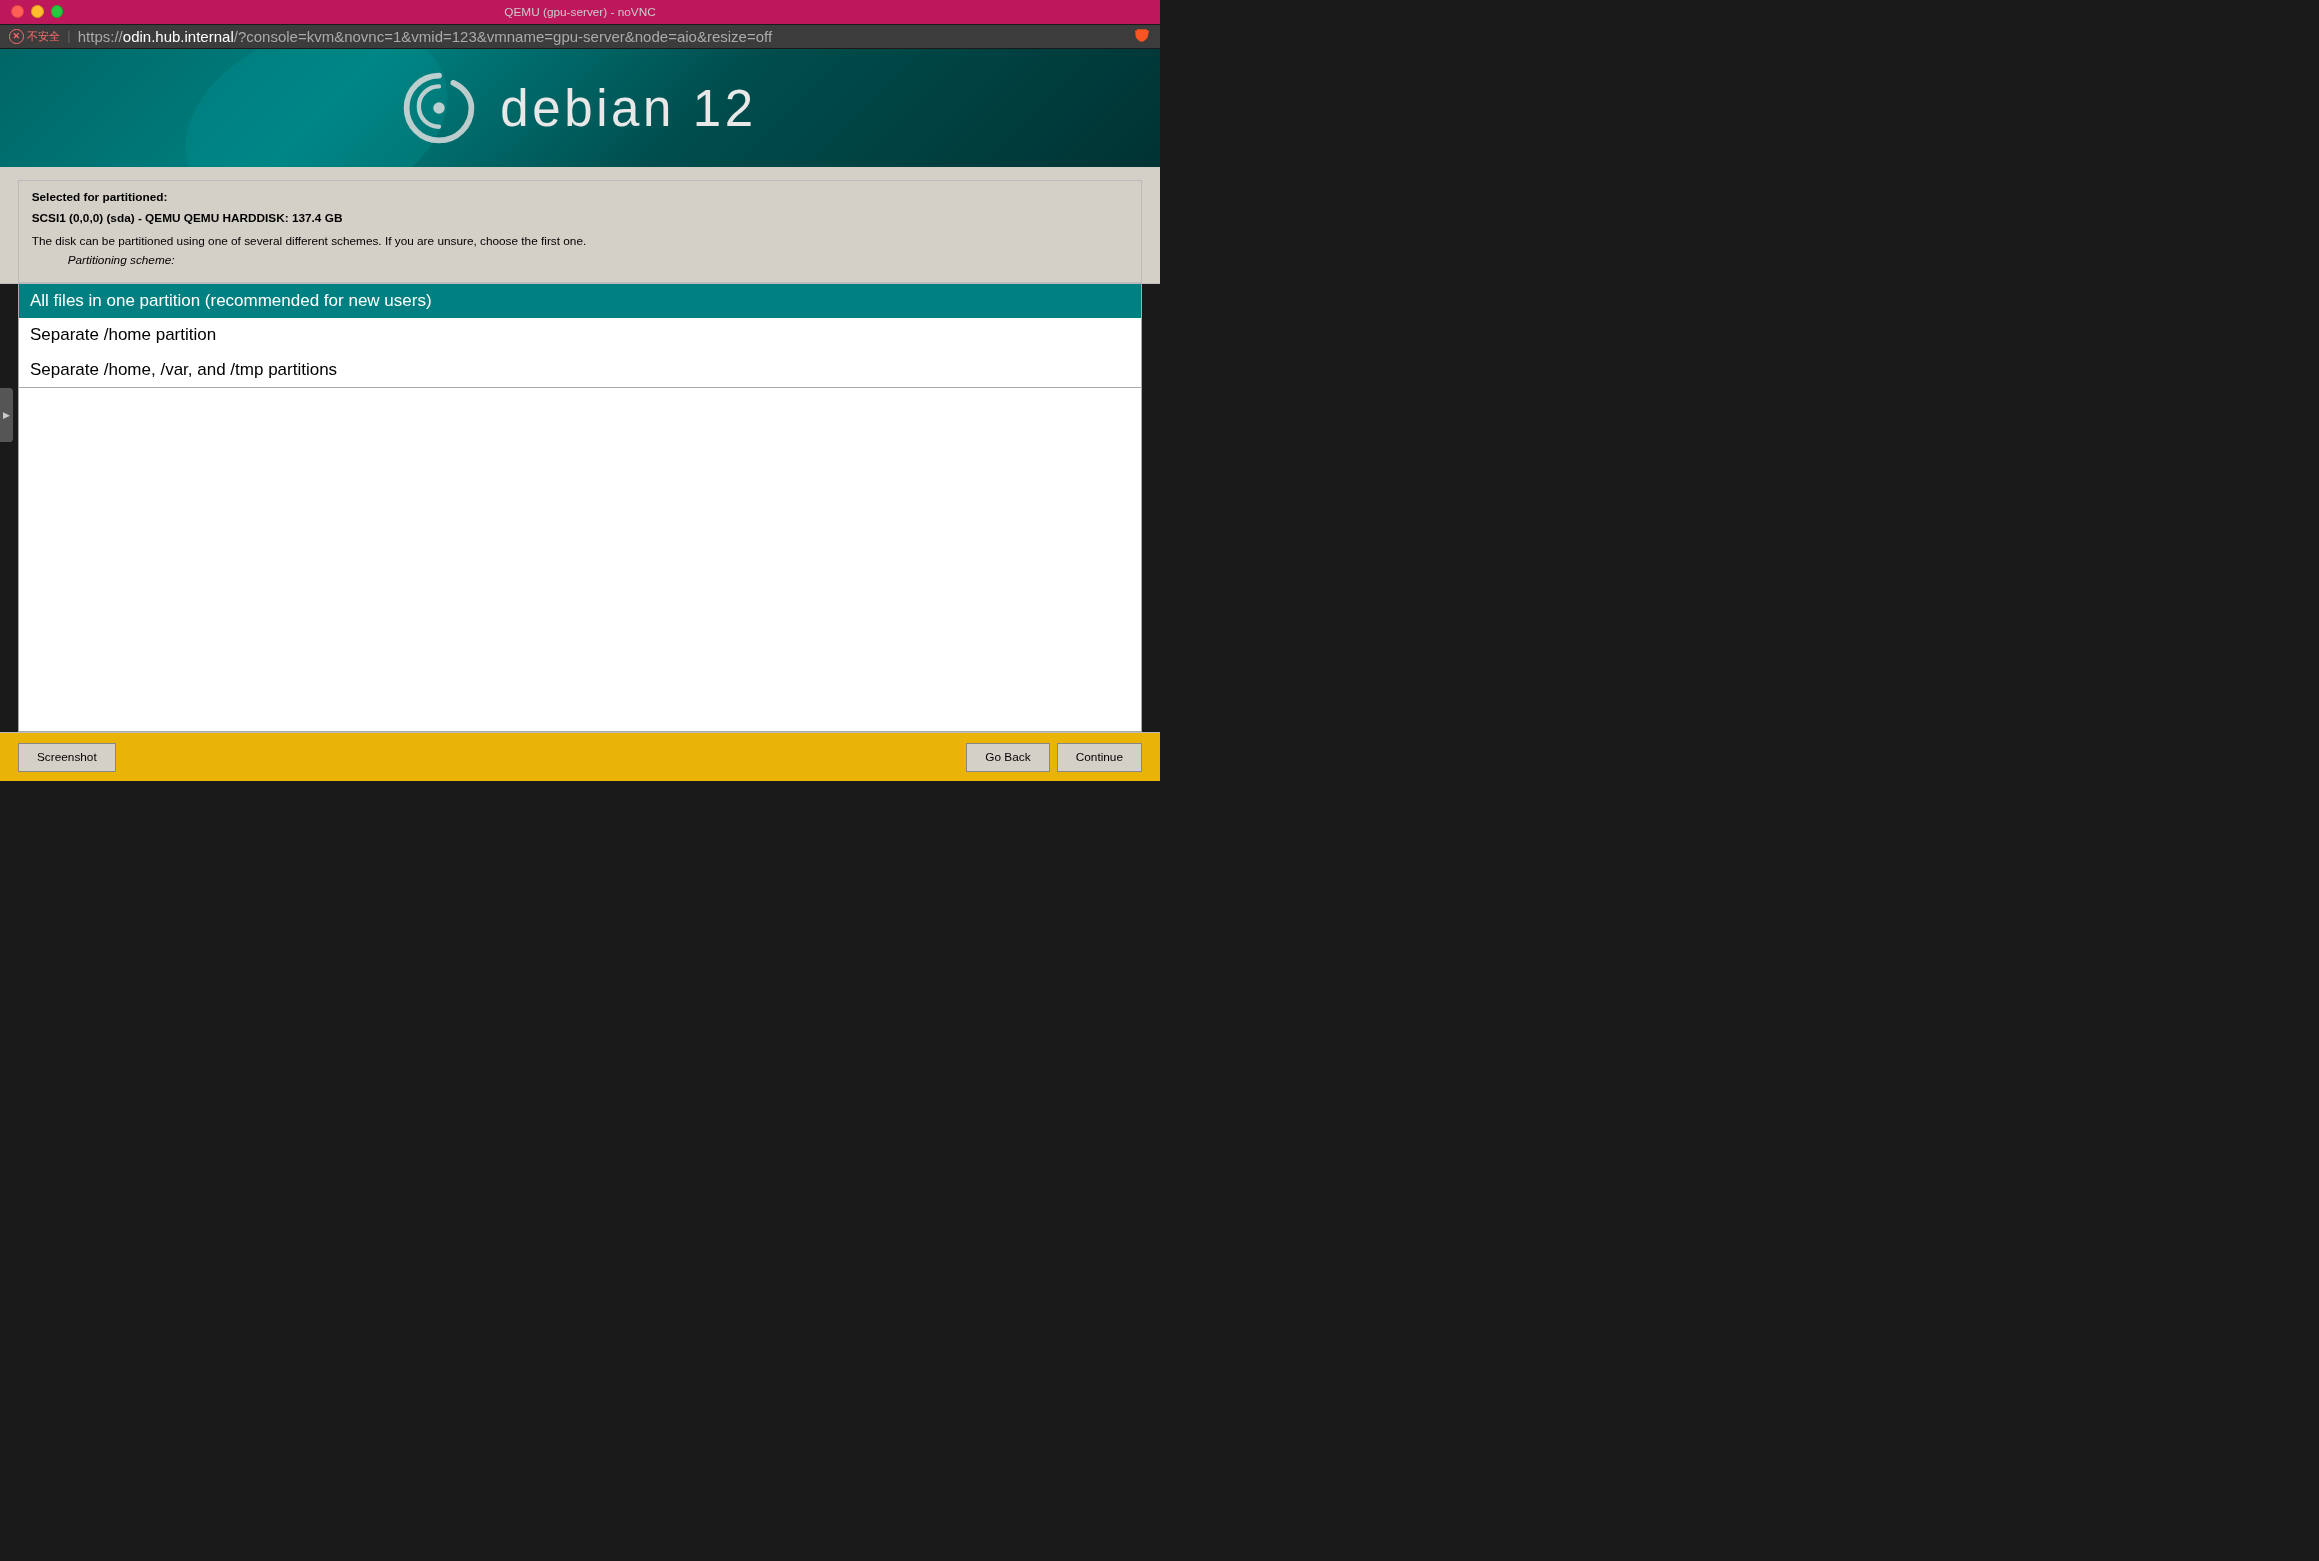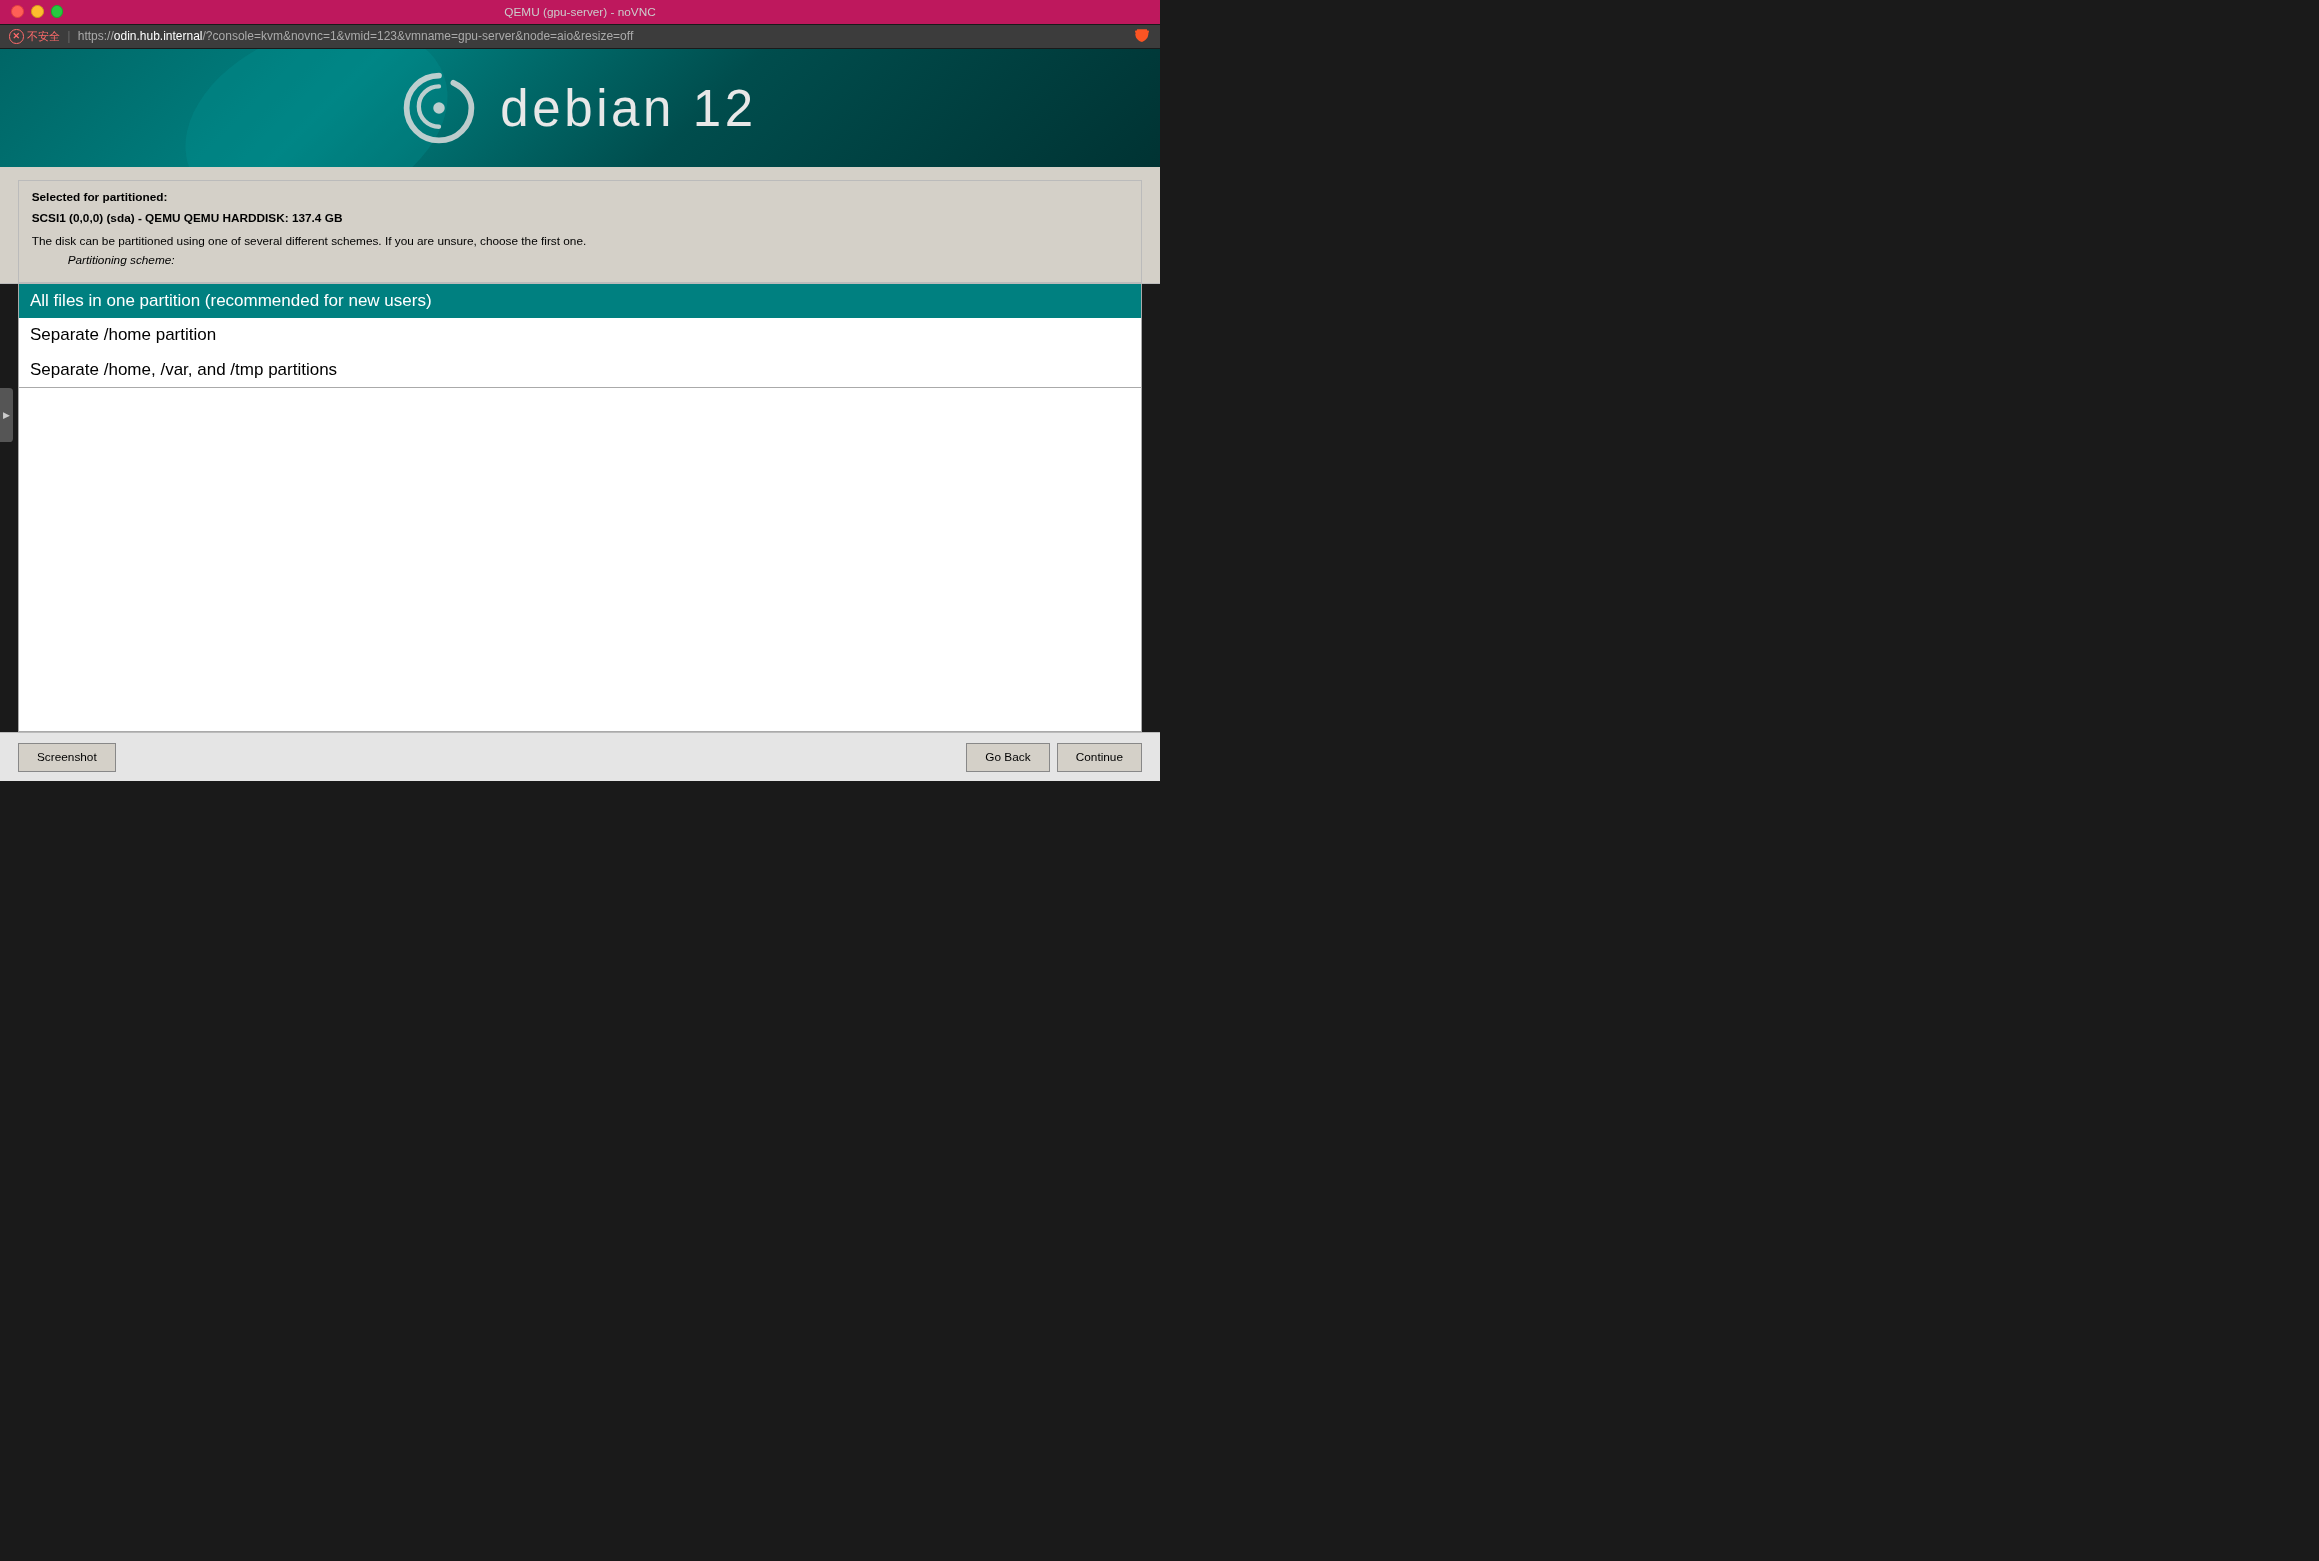--- a/index.html
+++ b/index.html
@@ -81,21 +81,21 @@
       color: #ff6b6b;
     }
 
     .divider-bar {
       color: #666;
       font-size: 12.7px;
     }
 
     .url-text {
       color: #aaaaaa;
-      font-size: 12px;
+      font-size: 15px;
       flex: 1;
     }
 
     .url-text .url-domain {
       color: #ffffff;
     }
 
     .brave-icon {
       margin-left: auto;
       width: 18px;
@@ -201,21 +201,21 @@
     }
 
     .partition-item.selected {
       background: #008080;
       color: #ffffff;
     }
 
     
     .bottom-bar {
       height: 49px;
-      background: #e5e5e5;
+      background: #eab308;
       display: flex;
       align-items: center;
       padding: 0 18px;
       justify-content: space-between;
       border-top: 0.9px solid #bbb;
     }
 
     .installer-button {
       height: 29px;
       padding: 0 18px;

